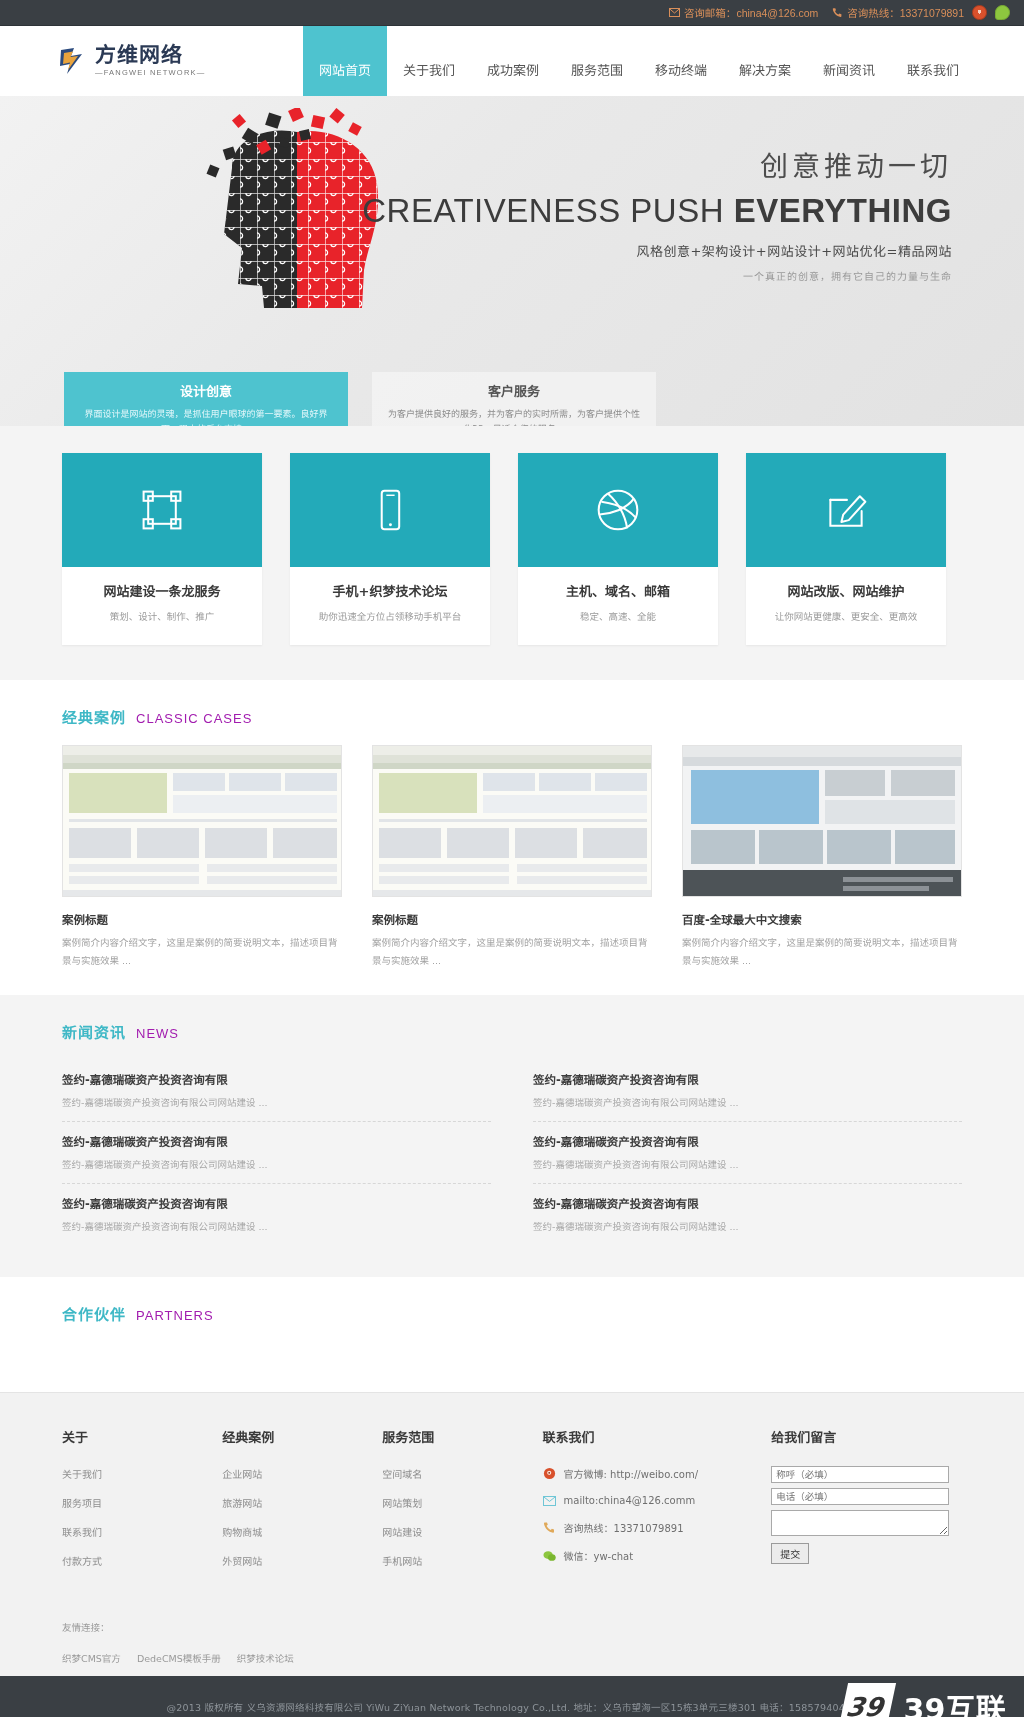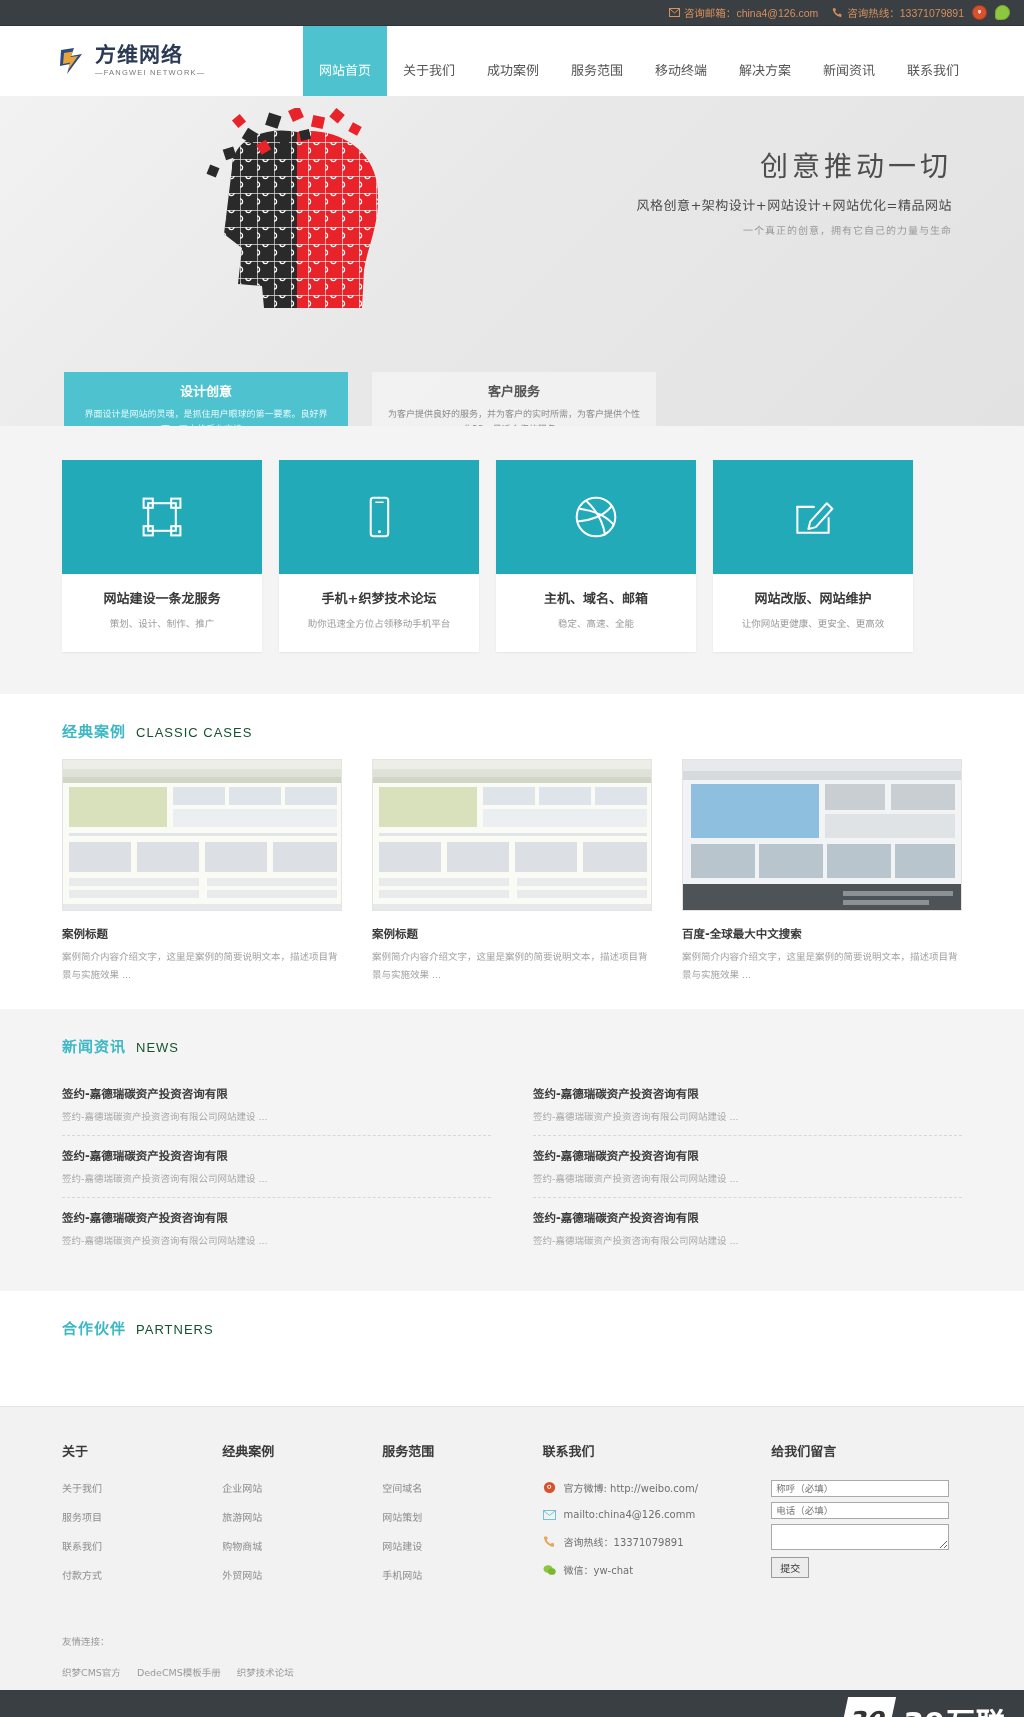--- a/index.html
+++ b/index.html
@@ -72,32 +72,32 @@
     text-align:center; background:rgba(245,245,245,.72);
   }
   .promo.hl { background:#4ec3cf; }
   .promo .p-t { font-size:13px; color:#555; font-weight:bold; font-family:"DejaVu Sans",sans-serif; }
   .promo.hl .p-t { color:#fff; }
   .promo .p-d { font-size:9px; color:#8b8b8b; line-height:1.7; margin-top:7px; font-family:"DejaVu Sans",sans-serif;}
   .promo.hl .p-d { color:#e2f7fa; }
 
   
   .services-wrap { background:#f4f4f4; padding:22px 0 30px; }
-  .services { width:900px; margin:12px auto; display:flex; gap:17px; }
+  .services { width:900px; margin:5px auto; display:flex; gap:28px; }
   .svc { width:200px; background:#fff; box-shadow:0 1px 2px rgba(0,0,0,.06); }
   .svc-ico { height:114px; background:#23aab9; display:flex; align-items:center; justify-content:center; }
   .svc-body { padding:14px 6px 22px; text-align:center; }
   .svc-t { font-size:13px; font-weight:bold; color:#3a3a3a; font-family:"DejaVu Sans",sans-serif; }
   .svc-d { font-size:9.5px; color:#9a9a9a; margin-top:9px; font-family:"DejaVu Sans",sans-serif; }
 
   
   .sec { width:900px; margin:0 auto; }
   .sec-head { display:flex; align-items:baseline; padding:26px 0 18px; }
   .sec-cn { font-size:15px; color:#3fb8c6; font-weight:bold; letter-spacing:1px; font-family:"DejaVu Sans",sans-serif; }
-  .sec-en { font-size:13px; color:#14532d; margin-left:10px; letter-spacing:1px; }
+  .sec-en { font-size:13px; color:#a21caf; margin-left:10px; letter-spacing:1px; }
 
   .cases-wrap { background:#fff; padding-bottom:26px; }
   .cases { display:flex; gap:30px; }
   .case { width:280px; }
   .case-shot { width:280px; height:152px; border:1px solid #e3e3e3; background:#f7f7f7; overflow:hidden; position:relative; }
   .case-t { font-size:11.5px; color:#3b3b3b; font-weight:bold; margin-top:14px; font-family:"DejaVu Sans",sans-serif; }
   .case-d { font-size:9.5px; color:#a3a3a3; line-height:1.85; margin-top:7px; font-family:"DejaVu Sans",sans-serif; }
 
   
   .news-wrap { background:#f4f4f4; padding-bottom:32px; }
@@ -244,20 +244,23 @@
             <rect x="128" y="22" width="10" height="10" fill="#2a2a2a" transform="rotate(-12 133 27)"></rect>
             <rect x="178" y="16" width="10" height="10" fill="#e8232a" transform="rotate(28 183 21)"></rect>
             <rect x="62" y="8" width="10" height="10" fill="#e8232a" transform="rotate(-40 67 13)"></rect>
             <rect x="108" y="30" width="9" height="9" fill="#2a2a2a" transform="rotate(15 112 34)"></rect>
           </g>
         </svg>
       </div>
 
       <div class="banner-text">
         <div class="bt-cn">创意推动一切</div>
+        <div class="bt-en">
+          <span>CREATIVENESS PUSH </span><b>EVERYTHING</b>
+        </div>
         <div class="bt-sub">风格创意+架构设计+网站设计+网站优化=精品网站</div>
         <div class="bt-sub2">一个真正的创意，拥有它自己的力量与生命</div>
       </div>
 
       <div class="promo-row" id="promo-row">
           <div class="promo hl">
             <div class="p-t">设计创意</div>
             <div class="p-d">界面设计是网站的灵魂，是抓住用户眼球的第一要素。良好界面、强大的后台支持。</div>
           </div>
           <div class="promo">

